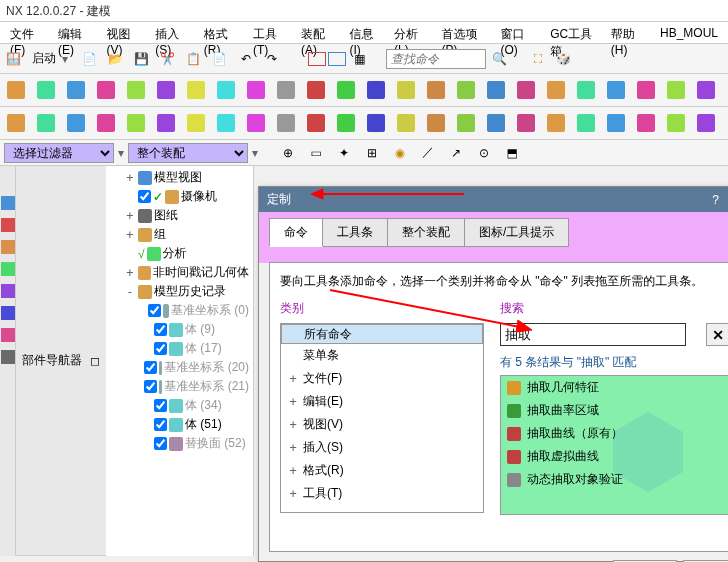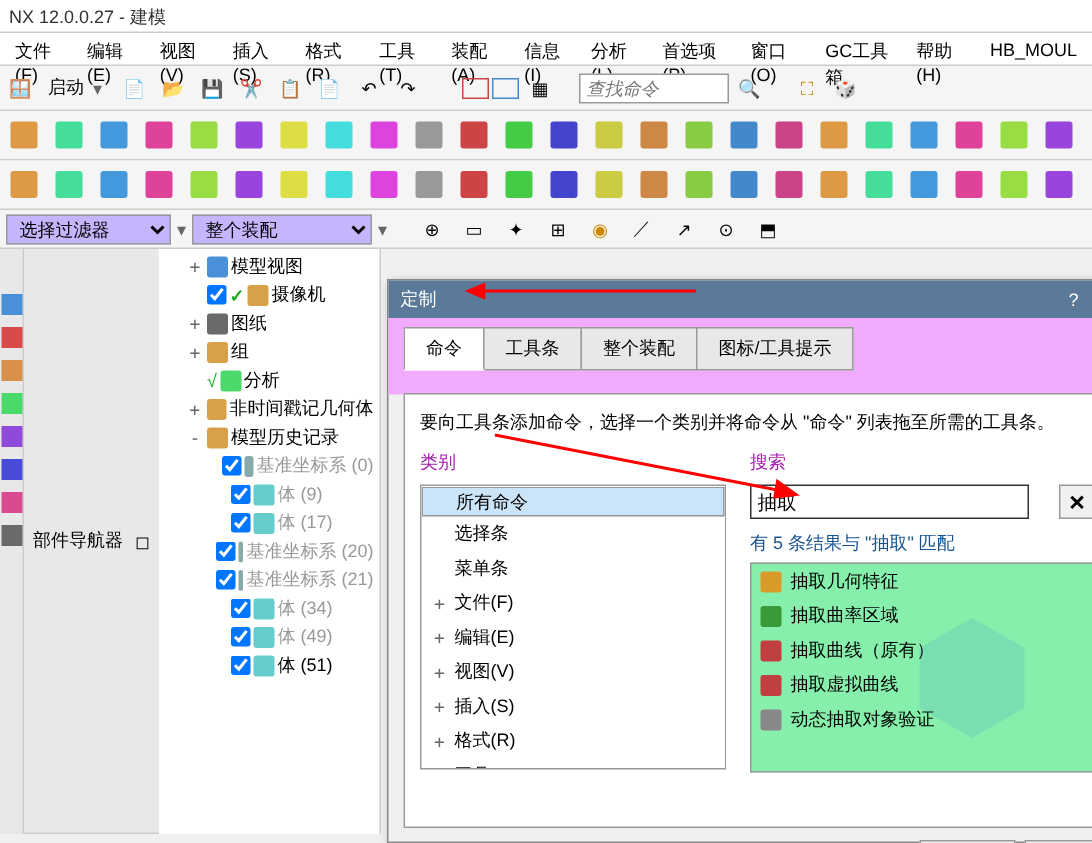--- a/index.html
+++ b/index.html
@@ -357,27 +357,27 @@
         <div class="node ind2">
           <span class="exp"></span>
           <input type="checkbox" class="chk" checked="" style="">
           <span class="nico" style="background:#6cc;border-radius:2px"></span>
           <span class="gray">体 (34)</span>
         </div>
         <div class="node ind2">
           <span class="exp"></span>
           <input type="checkbox" class="chk" checked="" style="">
           <span class="nico" style="background:#6cc;border-radius:2px"></span>
-          <span class="gray">体 (49)</span>
-        </div>
-        <div class="node ind2">
-          <span class="exp"></span>
-          <input type="checkbox" class="chk" checked="" style="">
-          <span class="nico" style="background:#6cc;border-radius:2px"></span>
           <span>体 (51)</span>
+        </div>
+        <div class="node ind2">
+          <span class="exp"></span>
+          <input type="checkbox" class="chk" checked="" style="">
+          <span class="nico" style="background:#a8a;border-radius:2px"></span>
+          <span class="gray">替换面 (52)</span>
         </div>
       </div>
   </div>
 </div>
 
 <div class="dialog">
   <div class="dlghdr">
     <span class="ttl">定制</span>
     <span style="margin-right:8px">?</span>
     <span class="x">✕</span>
@@ -397,24 +397,20 @@
     <div class="cols">
       <div class="colL">
         <div class="lbl">类别</div>
         <div class="listbox" id="cats">
             <div class="li sel">
               <span class="exp"></span>
               <span>所有命令</span>
             </div>
             <div class="li">
               <span class="exp"></span>
-              <span>选择条</span>
-            </div>
-            <div class="li">
-              <span class="exp"></span>
               <span>菜单条</span>
             </div>
             <div class="li">
               <span class="exp">+</span>
               <span>文件(F)</span>
             </div>
             <div class="li">
               <span class="exp">+</span>
               <span>编辑(E)</span>
             </div>

